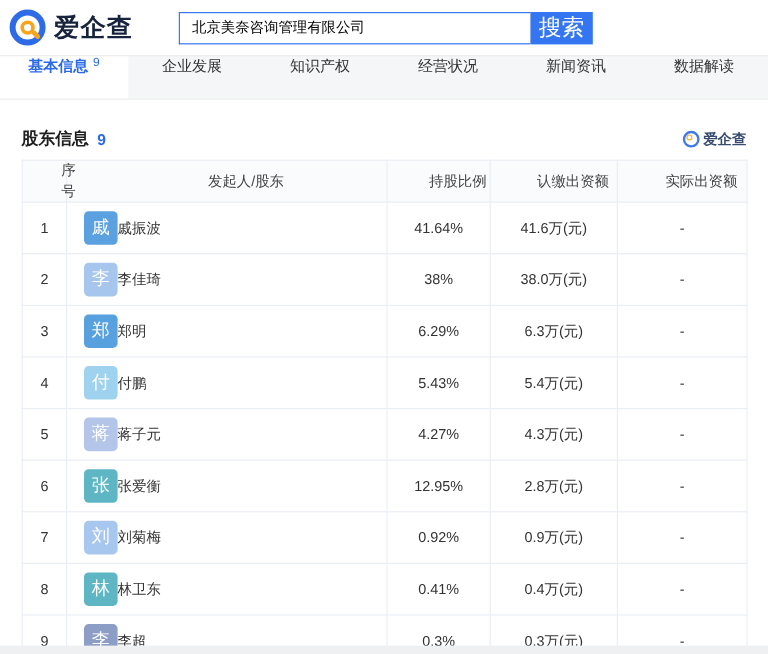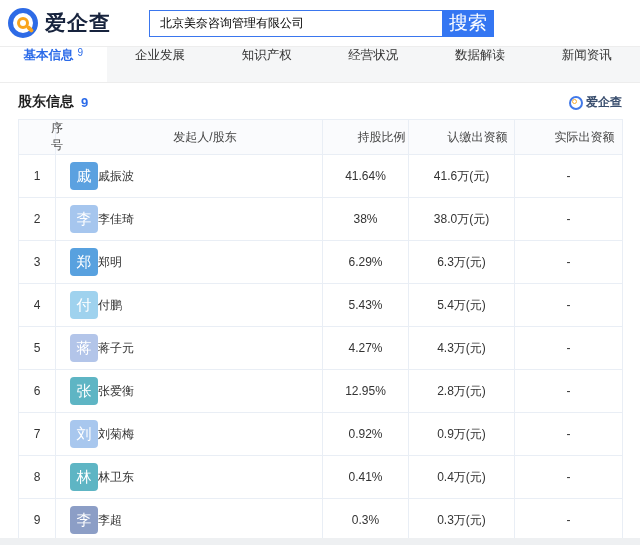--- a/index.html
+++ b/index.html
@@ -28,21 +28,21 @@
     font-size:19px; cursor:pointer; font-family:inherit;
   }
 
   
   .nav { height:37px; background:#f5f6f7; border-top:1px solid #ededed; border-bottom:1px solid #ededed; display:flex; }
   .tab { flex:1; display:flex; align-items:flex-start; justify-content:center; font-size:12.5px; color:#333; cursor:pointer; }
   .tab.active { background:#fff; color:#2a6ae9; font-weight:bold; }
   .tab .count { font-size:10px; color:#2a6ae9; margin-left:4px; font-weight:normal; }
 
   
-  .section-head { margin:10px 18px 8px 18px; display:flex; align-items:flex-end; justify-content:space-between;gap:21px; }
+  .section-head { margin:24px 18px 8px 18px; display:flex; align-items:center; justify-content:space-between;gap:21px; }
   .section-title-wrap { display:flex; align-items:center; }
   .section-title { font-size:14px; font-weight:bold; color:#1f1f1f; }
   .section-count { font-size:13px; font-weight:bold; color:#2a6ae9; margin-left:7px; }
   .watermark { display:flex; align-items:center; opacity:.9; }
   .wm-icon { width:14px; height:14px; border:2.5px solid #2e6be6; border-radius:50%; position:relative; flex:none; }
   .wm-icon .lens { position:absolute; left:1px; top:1px; width:5px; height:5px; border:1.5px solid #f9a41b; border-radius:50%; }
   .wm-text { font-size:12px; font-weight:bold; color:#233a5e; margin-left:3px; }
 
   
   .shareholder-table { width:604px; margin:0 18px; border-collapse:collapse; table-layout:fixed; }
@@ -87,24 +87,24 @@
   <div class="tab">
       <span>企业发展</span>
     </div>
   <div class="tab">
       <span>知识产权</span>
     </div>
   <div class="tab">
       <span>经营状况</span>
     </div>
   <div class="tab">
+      <span>新闻资讯</span>
+    </div>
+  <div class="tab">
       <span>数据解读</span>
-    </div>
-  <div class="tab">
-      <span>新闻资讯</span>
     </div>
 </div>
 
 <div class="section-head">
   <div class="section-title-wrap">
     <span class="section-title">股东信息</span>
     <span class="section-count">9</span>
   </div>
   <div class="watermark">
     <span class="wm-icon">

